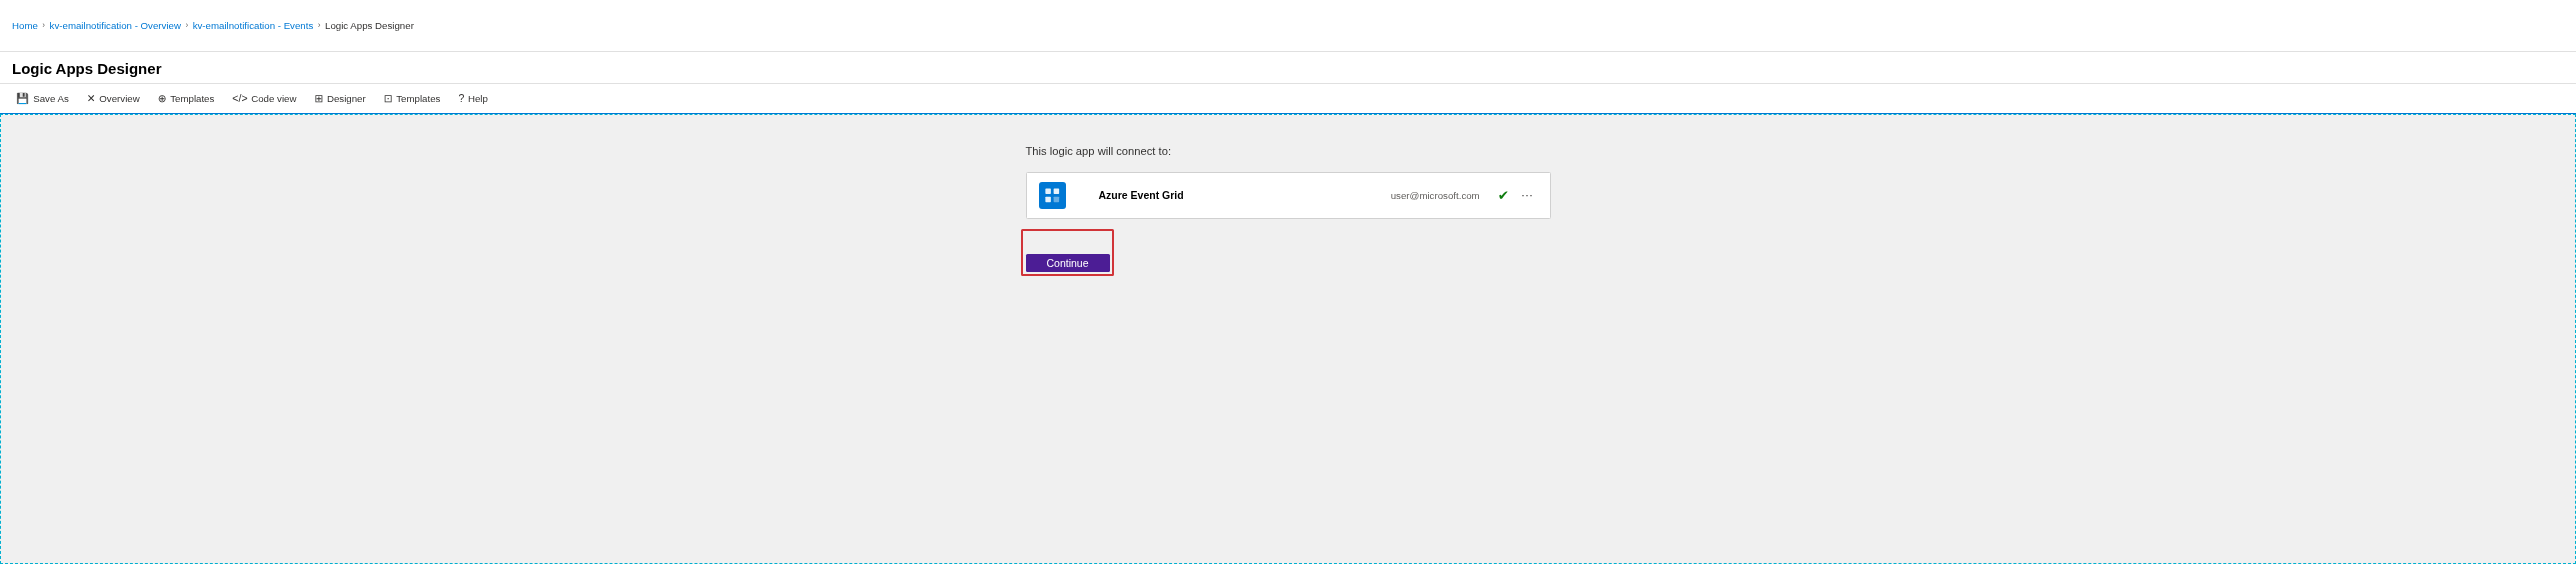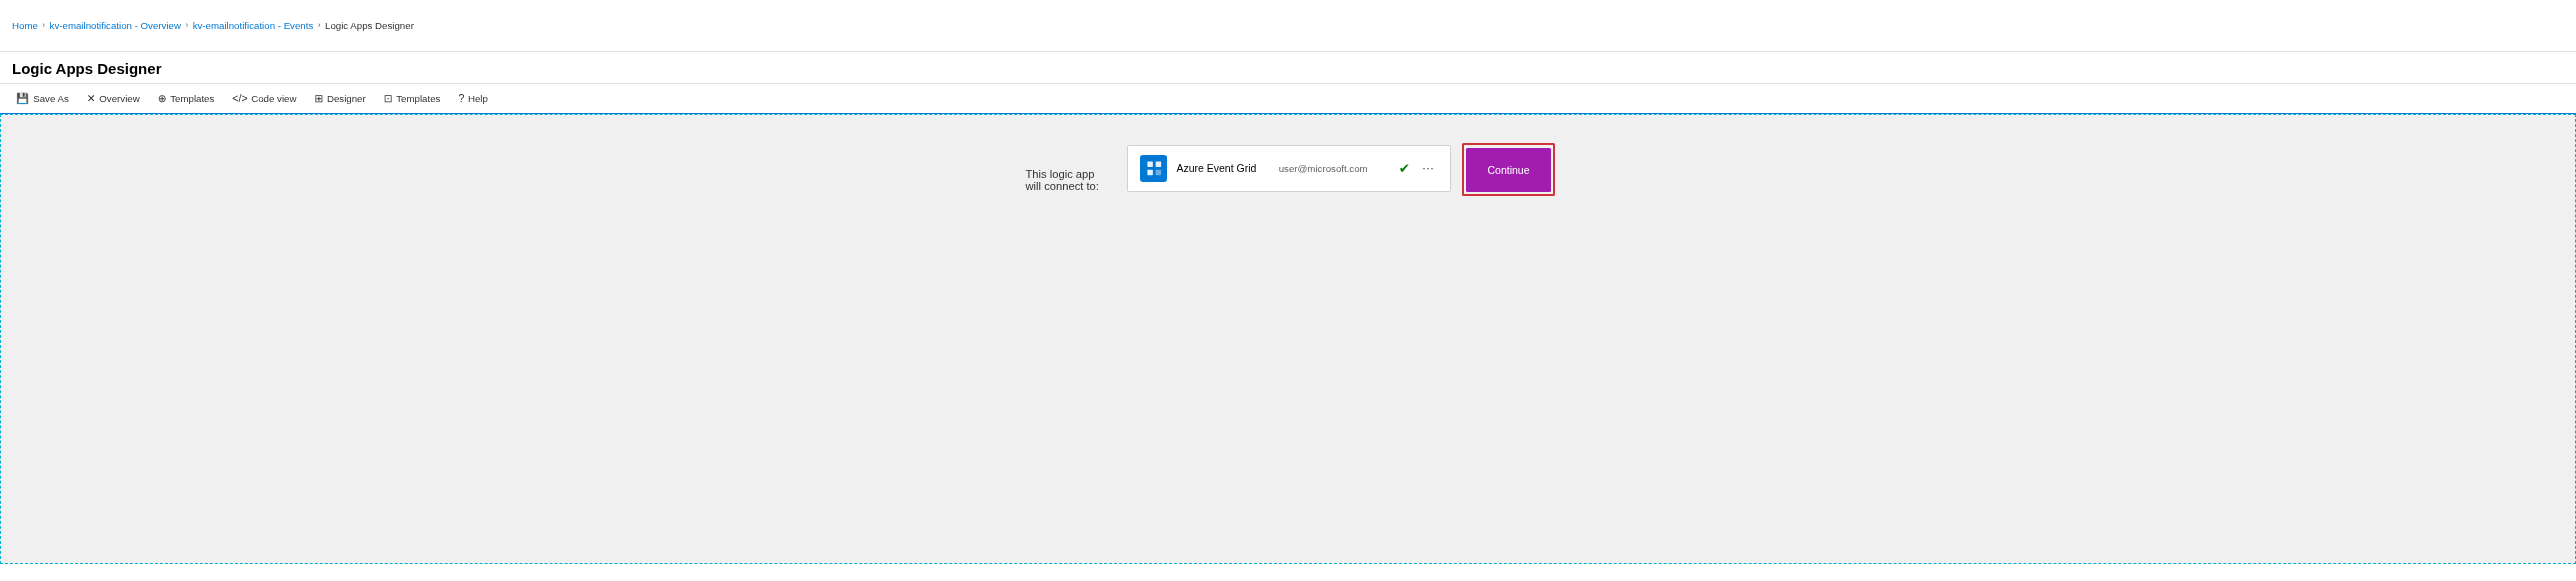--- a/index.html
+++ b/index.html
@@ -57,22 +57,22 @@
       padding: 30px 15px;
       display: flex;
       justify-content: center;
       align-items: flex-start;
       border: 1.5px dashed #00b0d0;
     }
 
     
     .connection-container {
       display: flex;
-      flex-direction: row;
-      align-items: flex-end;
+      flex-direction: column;
+      align-items: flex-start;
       gap: 15px;
       width: 100%;
       max-width: 525px;
     }
     .connection-label {
       font-size: 11.2px;
       color: #323130;
     }
     .connection-card {
       background: #fff;
@@ -90,28 +90,29 @@
       background: #0078d4;
       border-radius: 3px;
       display: flex;
       align-items: center;
       justify-content: center;
       flex-shrink: 0;
     }
     .connection-icon svg { width: 16.5px; height: 16.5px; fill: #fff; }
     .connection-name {
       font-size: 10.5px;
-      font-weight: 400;
+      font-weight: 700;
       color: #000;
       flex: 1;
+      margin-left: 24px;
     }
     .connection-email {
       font-size: 9.7px;
       color: #605e5c;
-      margin-right: 22px;
+      margin-right: 9px;
     }
     .connection-status {
       display: flex;
       align-items: center;
       gap: 7.5px;
     }
     .check-icon {
       color: #107c10;
       font-size: 13.5px;
     }
@@ -132,28 +133,29 @@
       position: absolute;
       top: -4.5px;
       left: -4.5px;
       right: -4.5px;
       bottom: -4.5px;
       border: 2.2px solid #d13438;
       border-radius: 1.5px;
       pointer-events: none;
     }
     .continue-btn {
-      background: #a21caf;
+      background: #4c1d95;
       color: #fff;
       border: none;
       border-radius: 1.5px;
-      padding: 16px 21px;
+      padding: 3px 21px;
       font-size: 10.5px;
       font-weight: 500;
       cursor: pointer;
+      margin-top: 20px;
     }
   </style>
 </head>
 <body>
 
 <div class="breadcrumb">
   <a>Home</a>
   <span class="sep">›</span>
   <a>kv-emailnotification - Overview</a>
   <span class="sep">›</span>

